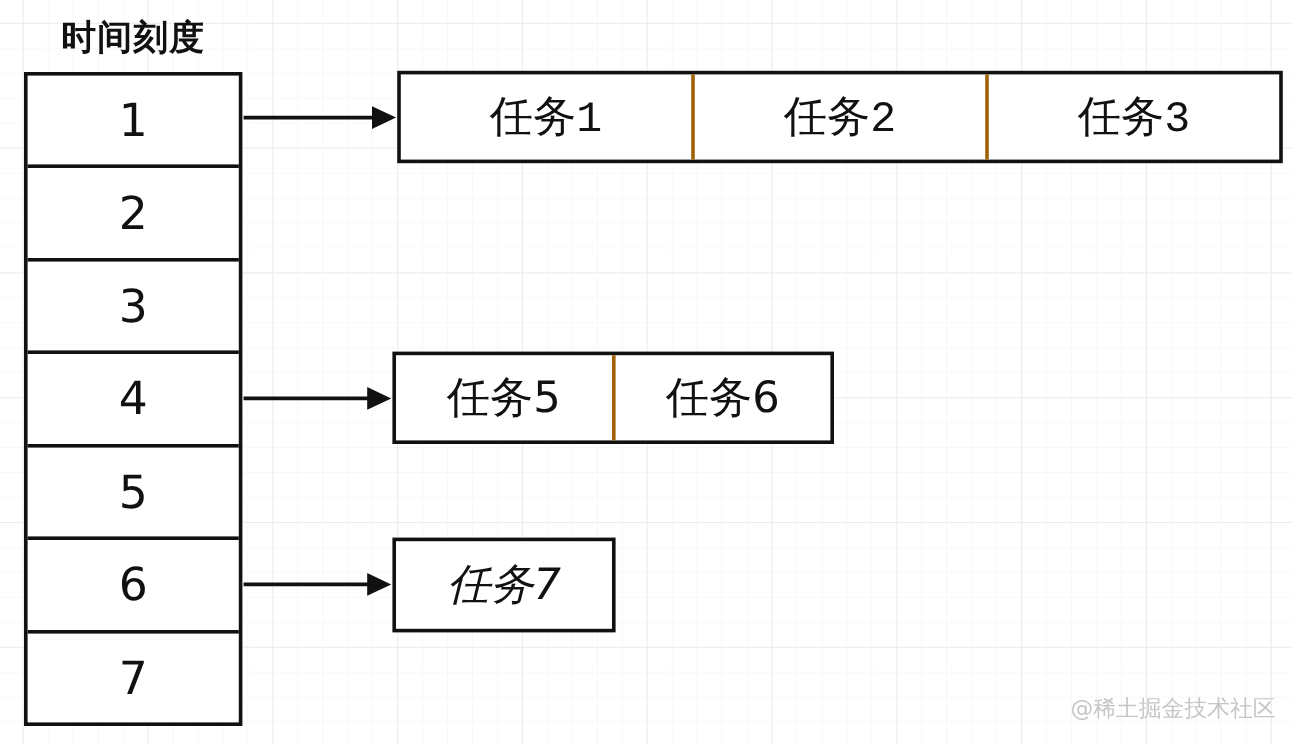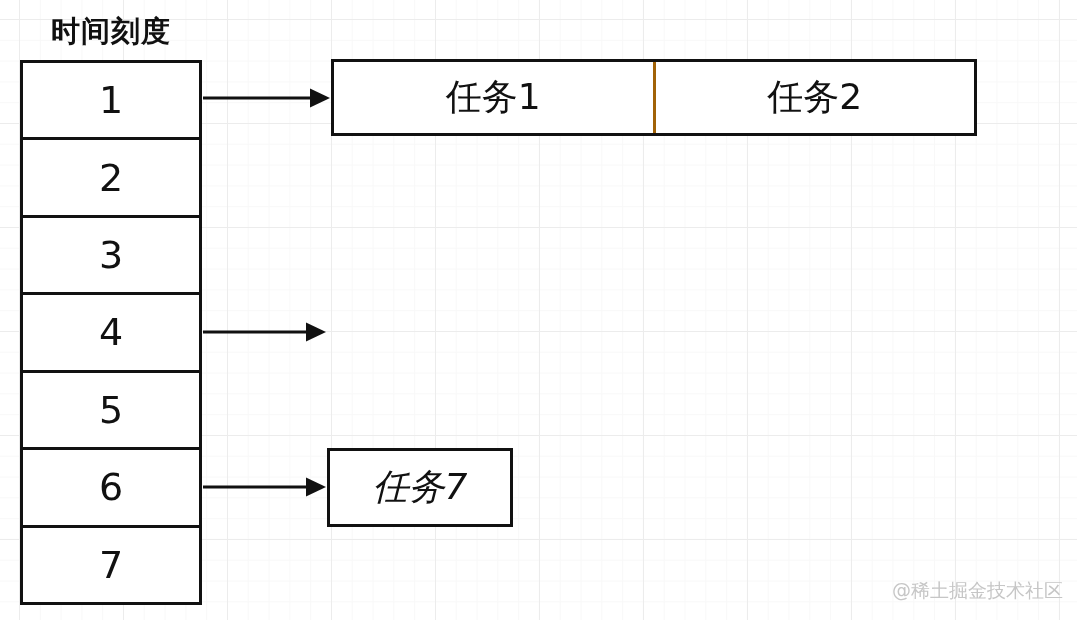--- a/index.html
+++ b/index.html
@@ -60,21 +60,21 @@
   .time-slot:first-child { border-top: none; }
 
   .task-row {
     position: absolute;
     height: 77px;
     border: 3px solid #111111;
     box-sizing: border-box;
     display: flex;
     background: #ffffff;
   }
-  #task-row-0 { left: 331px; top: 59px;  width: 646px; }
+  #task-row-0 { left: 331px; top: 59px;  width: 738px; font-family: Liberation Mono, monospace; }
   #task-row-1 { left: 327px; top: 293px; width: 368px; }
   #task-row-2 { left: 327px; top: 448px; width: 186px; height: 79px; font-style: italic; }
 
   .task-cell {
     flex: 1 1 0;
     display: flex;
     align-items: center;
     justify-content: center;
     font-size: 36px;
     font-weight: 500;
@@ -114,22 +114,27 @@
     <div class="time-slot">3</div>
     <div class="time-slot">4</div>
     <div class="time-slot">5</div>
     <div class="time-slot">6</div>
     <div class="time-slot">7</div>
   </div>
 
   <div id="task-row-0" class="task-row">
     <div class="task-cell">任务1</div>
     <div class="task-cell">任务2</div>
+    <div class="task-cell">任务3</div>
   </div>
 
+  <div id="task-row-1" class="task-row">
+    <div class="task-cell">任务5</div>
+    <div class="task-cell">任务6</div>
+  </div>
 
   <div id="task-row-2" class="task-row">
     <div class="task-cell">任务7</div>
   </div>
 
   <svg class="arrows-overlay" viewBox="0 0 1077 620" xmlns="http://www.w3.org/2000/svg">
     <g>
       <line x1="203" y1="98" x2="314" y2="98" stroke="#111111" stroke-width="3"></line>
       <polygon points="330,98 310,88.5 310,107.5" fill="#111111"></polygon>
     </g>

